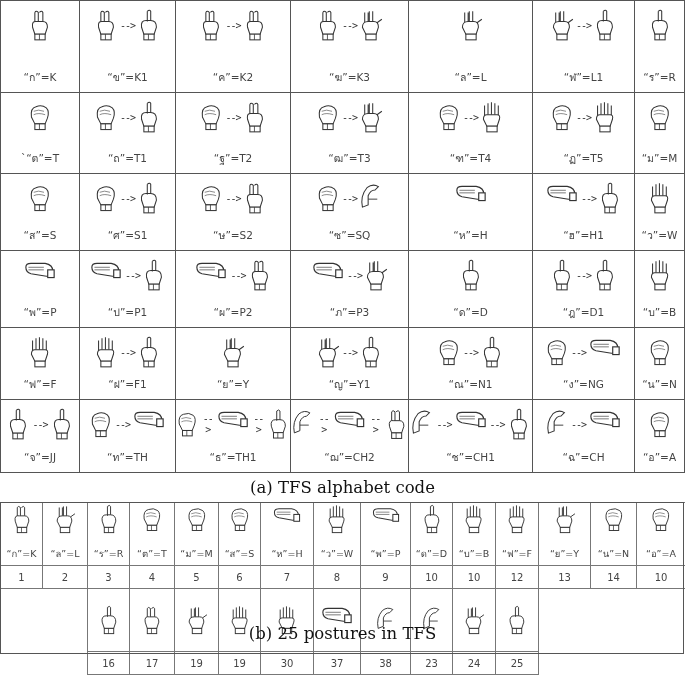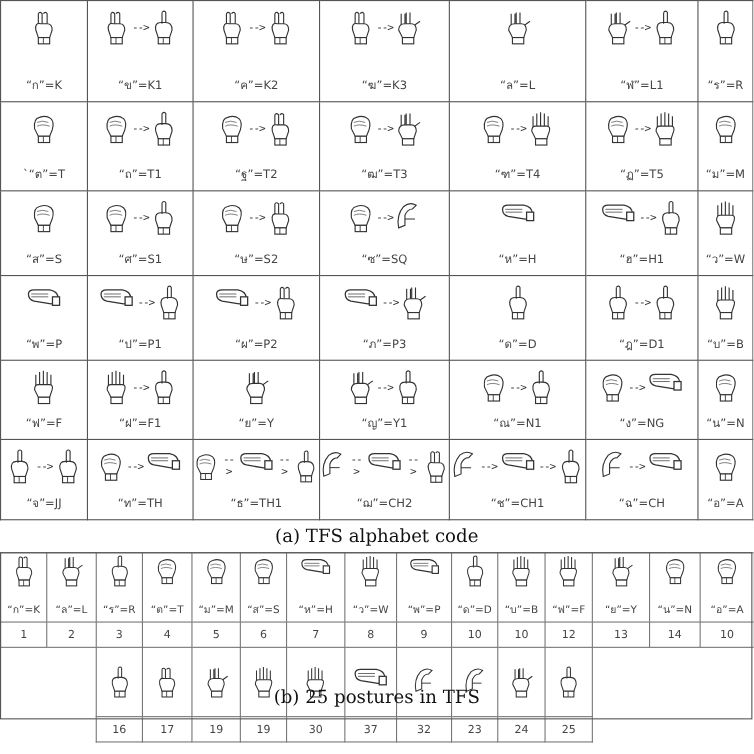--- a/index.html
+++ b/index.html
@@ -869,21 +869,21 @@
         </td>
         <td colspan="3" rowspan="2" class="blank"></td>
       </tr>
       <tr>
         <td class="num">16</td>
         <td class="num">17</td>
         <td class="num">19</td>
         <td class="num">19</td>
         <td class="num">30</td>
         <td class="num">37</td>
-        <td class="num">32</td>
+        <td class="num">38</td>
         <td class="num">23</td>
         <td class="num">24</td>
         <td class="num">25</td>
       </tr>
     </tbody>
 </table>
 <div class="outerB"></div>
 
 <div class="caption" style="top:624px">(b) 25 postures in TFS</div>
 

